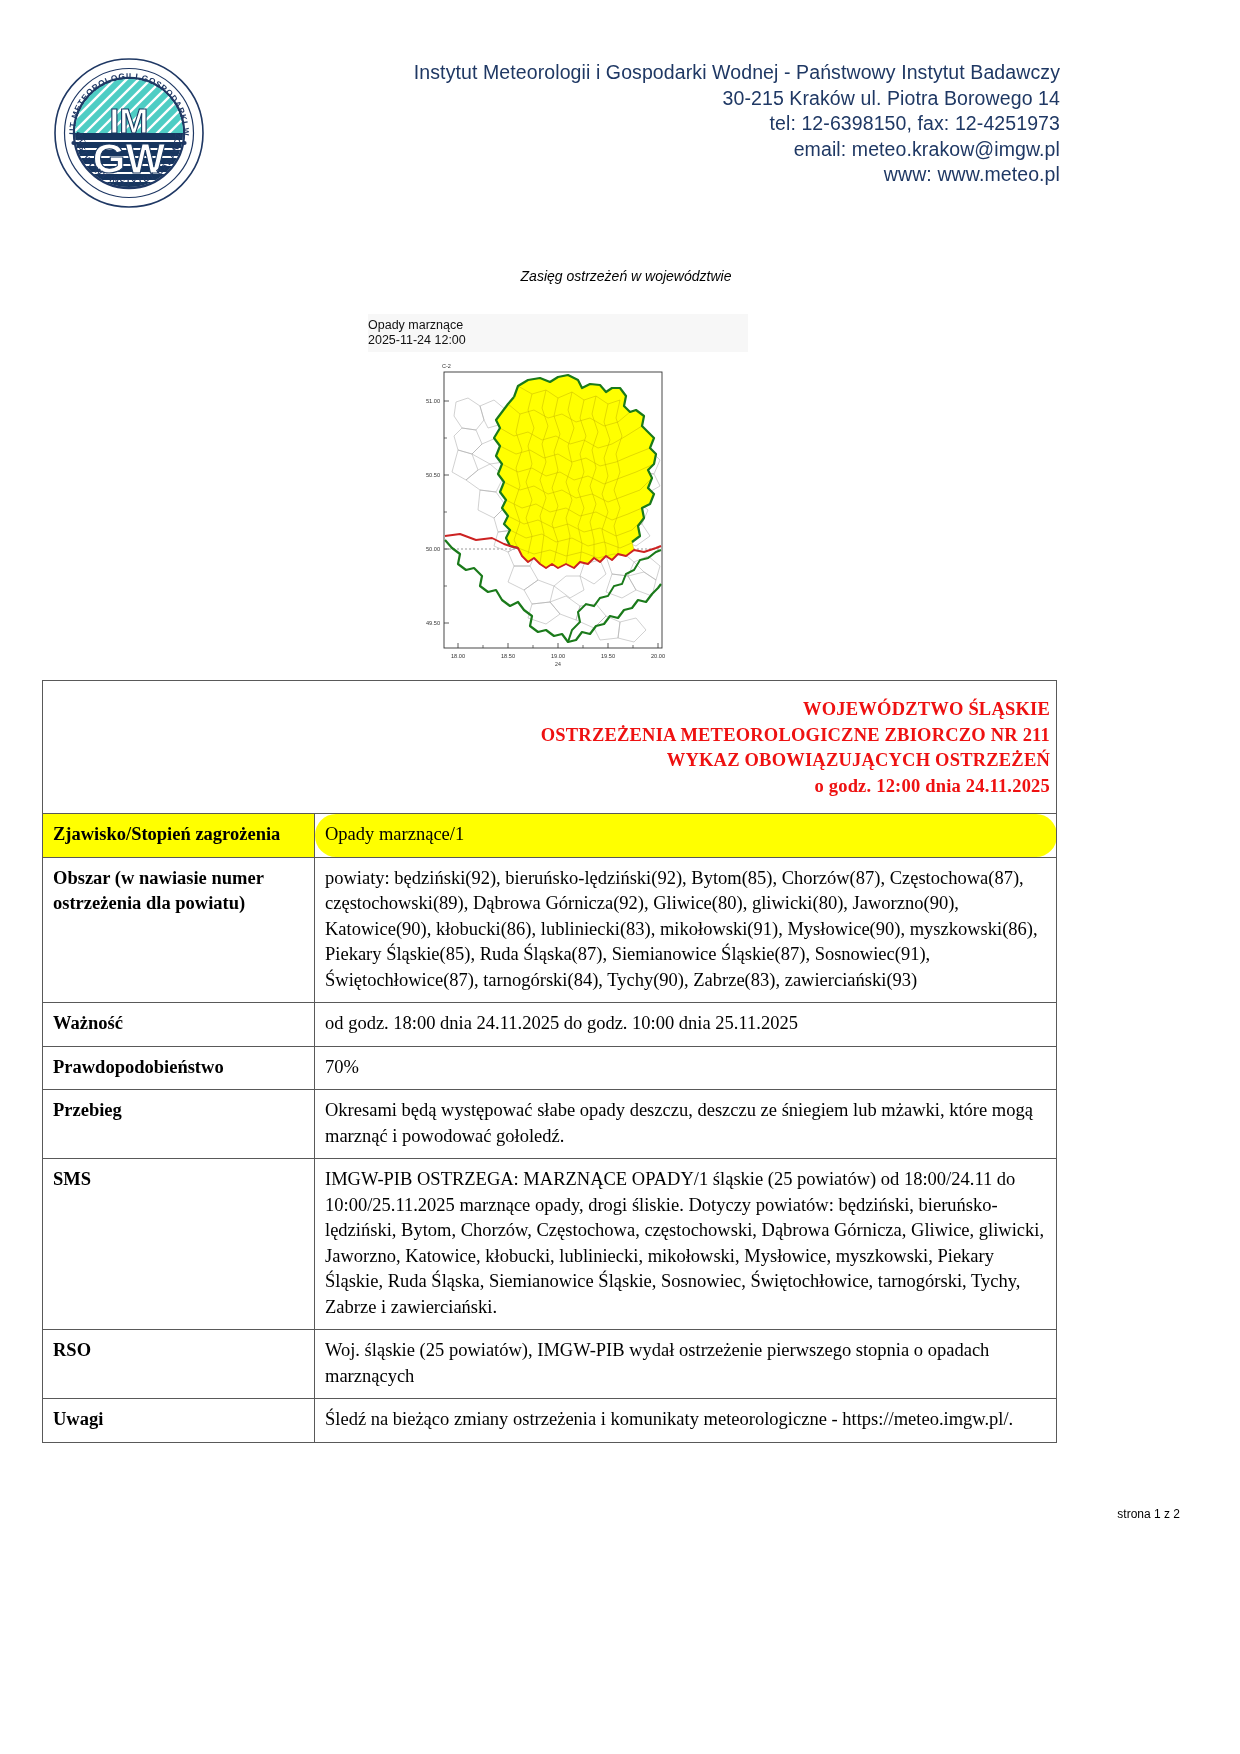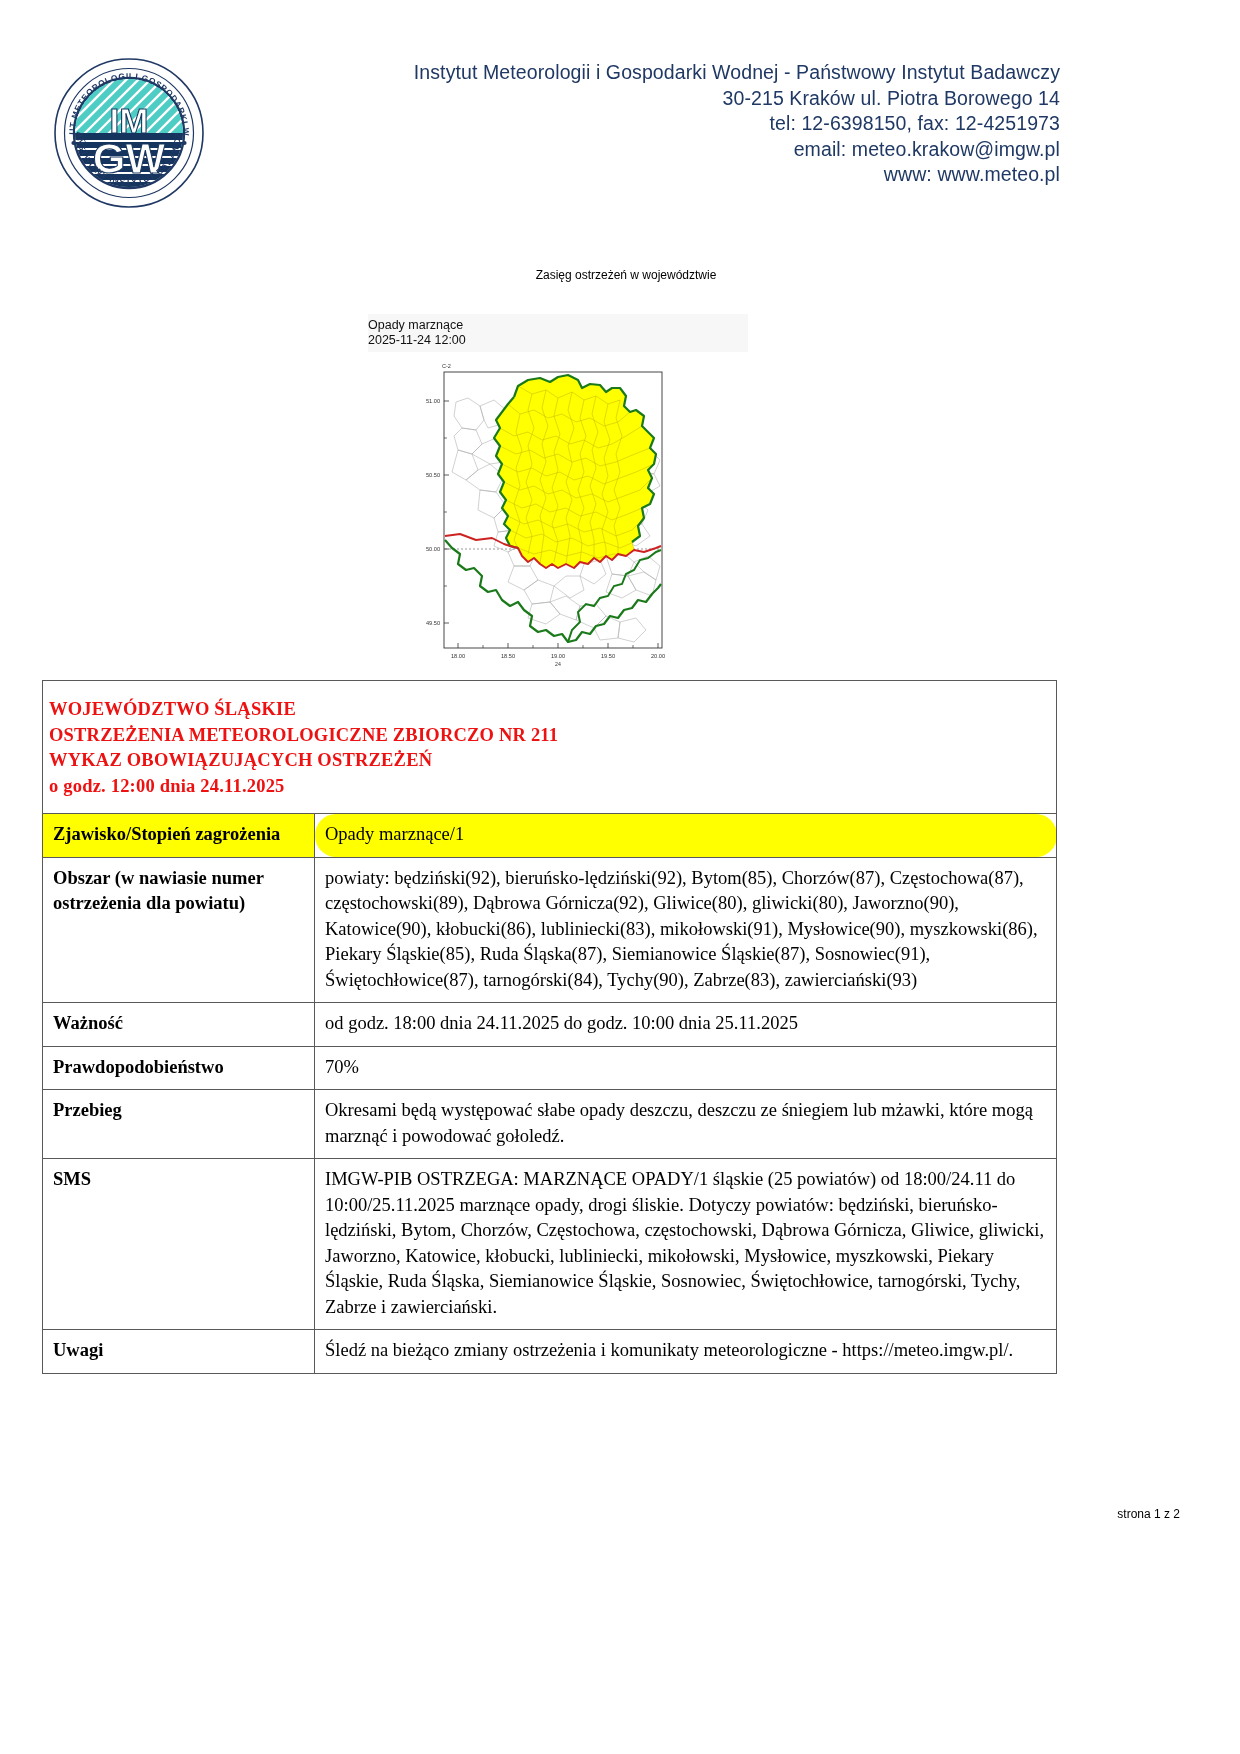--- a/index.html
+++ b/index.html
@@ -48,22 +48,23 @@
   .header-text .bold { font-weight: bold; }
 
   
   .map-title {
     position: absolute;
     top: 268px;
     left: 0;
     width: 1240px;
     text-align: center;
     font-family: "Liberation Sans", "DejaVu Sans", sans-serif;
-    font-size: 12px;
+    font-size: 14px;
     color: #000;
+    font-style: italic;
   }
   .map-title span { padding-left: 12px; }
 
   .map-box {
     position: absolute;
     top: 314px;
     left: 368px;
     width: 380px;
     height: 364px;
     background: #ffffff;
@@ -101,21 +102,21 @@
     table-layout: fixed;
   }
   .tbl td {
     border: 1px solid #595959;
     padding: 8px 10px 9px 10px;
     font-size: 18.5px;
     line-height: 25.5px;
     vertical-align: top;
   }
   .title-cell {
-    text-align: left;
+    text-align: right;
     color: #ee1111;
     font-weight: bold;
     font-size: 22px;
     line-height: 30px;
     padding: 16px 6px 14px 6px !important;
     letter-spacing: 0.2px;
   }
   .label-col { width: 272px; font-weight: bold; }
   .yellow-row td {
     background: #ffff00;
@@ -386,20 +387,24 @@
     <tr>
       <td class="label-col">Przebieg</td>
       <td class="val">Okresami będą występować  słabe opady deszczu, deszczu ze śniegiem  lub mżawki, które mogą marznąć  i powodować  gołoledź.</td>
     </tr>
 
     <tr>
       <td class="label-col">SMS</td>
       <td class="val">IMGW-PIB OSTRZEGA: MARZNĄCE OPADY/1 śląskie  (25 powiatów) od 18:00/24.11 do 10:00/25.11.2025 marznące opady, drogi śliskie.  Dotyczy powiatów: będziński, bieruńsko-lędziński, Bytom, Chorzów, Częstochowa, częstochowski, Dąbrowa Górnicza, Gliwice, gliwicki, Jaworzno, Katowice, kłobucki, lubliniecki, mikołowski, Mysłowice, myszkowski, Piekary Śląskie,  Ruda Śląska,  Siemianowice Śląskie,  Sosnowiec, Świętochłowice,   tarnogórski, Tychy, Zabrze i zawierciański.</td>
     </tr>
 
+    <tr>
+      <td class="label-col">RSO</td>
+      <td class="val">Woj. śląskie  (25 powiatów), IMGW-PIB wydał ostrzeżenie pierwszego stopnia o opadach marznących</td>
+    </tr>
 
     <tr>
       <td class="label-col">Uwagi</td>
       <td class="val">Śledź   na bieżąco zmiany ostrzeżenia i komunikaty meteorologiczne - https://meteo.imgw.pl/.</td>
     </tr>
   </tbody>
 </table>
 
 <div class="footer">
   <span>strona 1 z 2</span>

